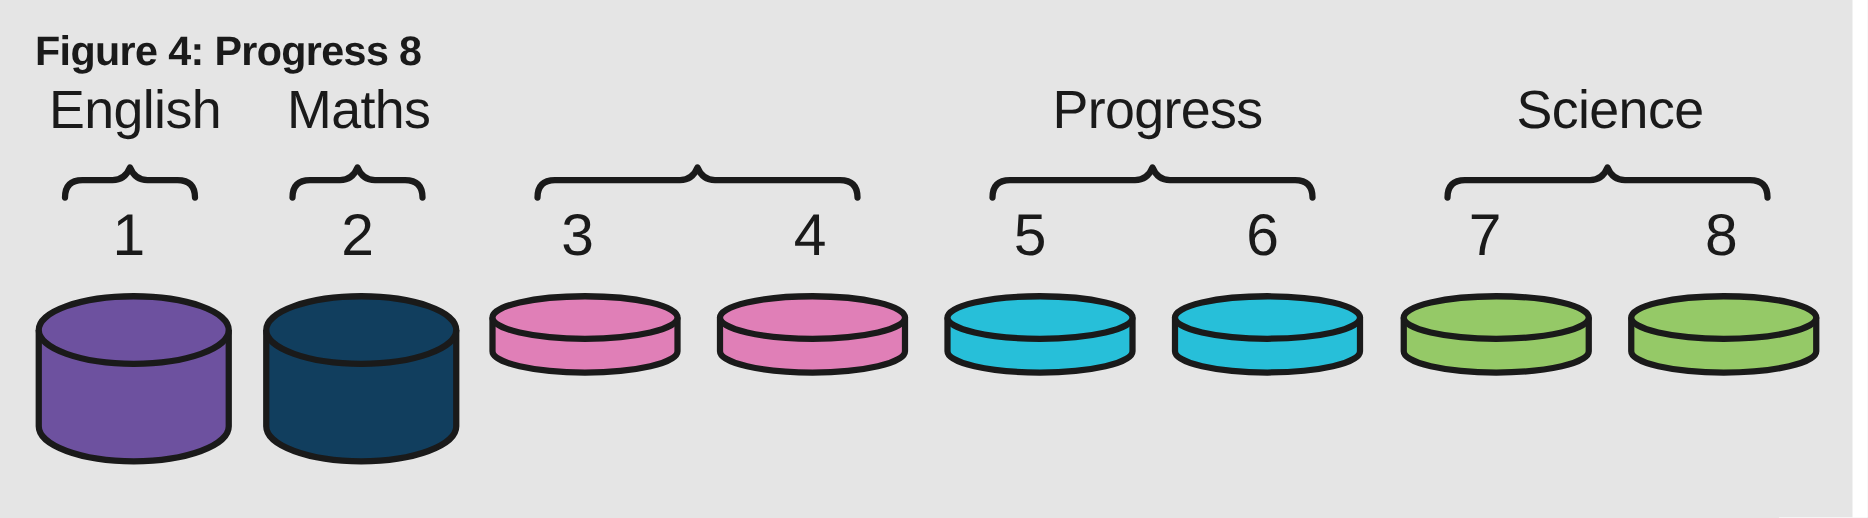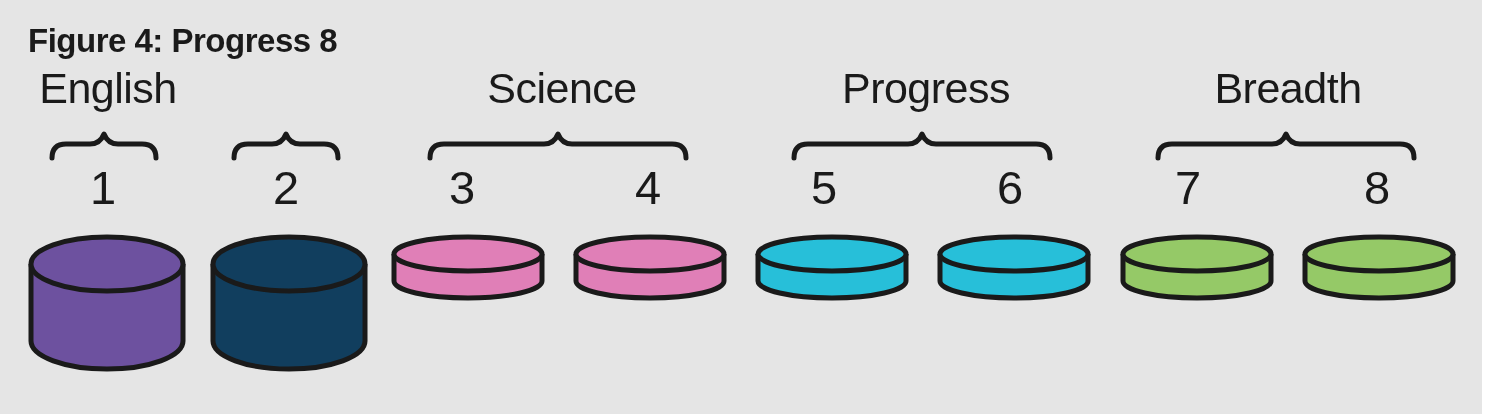--- a/index.html
+++ b/index.html
@@ -97,23 +97,23 @@
   .cyl-8 { left: 1301px; width: 156px; height: 72px; }
 </style>
 </head>
 <body>
 
 <div class="canvas">
 
   <div class="title">Figure 4: Progress 8</div>
 
   <div class="cat-label lab-english">English</div>
-  <div class="cat-label lab-science">Science</div>
+  <div class="cat-label lab-maths">Maths</div>
   <div class="cat-label lab-breadth">Progress</div>
-  <div class="cat-label lab-choice">Breadth</div>
+  <div class="cat-label lab-choice">Science</div>
 
   <svg class="brace brace-1" viewBox="0 0 112 32">
     <path d="M4 28 Q4 14 18 14 L42 14 Q52 14 56 4 Q60 14 70 14 L94 14 Q108 14 108 28"></path>
   </svg>
   <svg class="brace brace-2" viewBox="0 0 112 32">
     <path d="M4 28 Q4 14 18 14 L42 14 Q52 14 56 4 Q60 14 70 14 L94 14 Q108 14 108 28"></path>
   </svg>
   <svg class="brace brace-3" viewBox="0 0 264 32">
     <path d="M4 28 Q4 14 18 14 L118 14 Q128 14 132 4 Q136 14 146 14 L246 14 Q260 14 260 28"></path>
   </svg>

